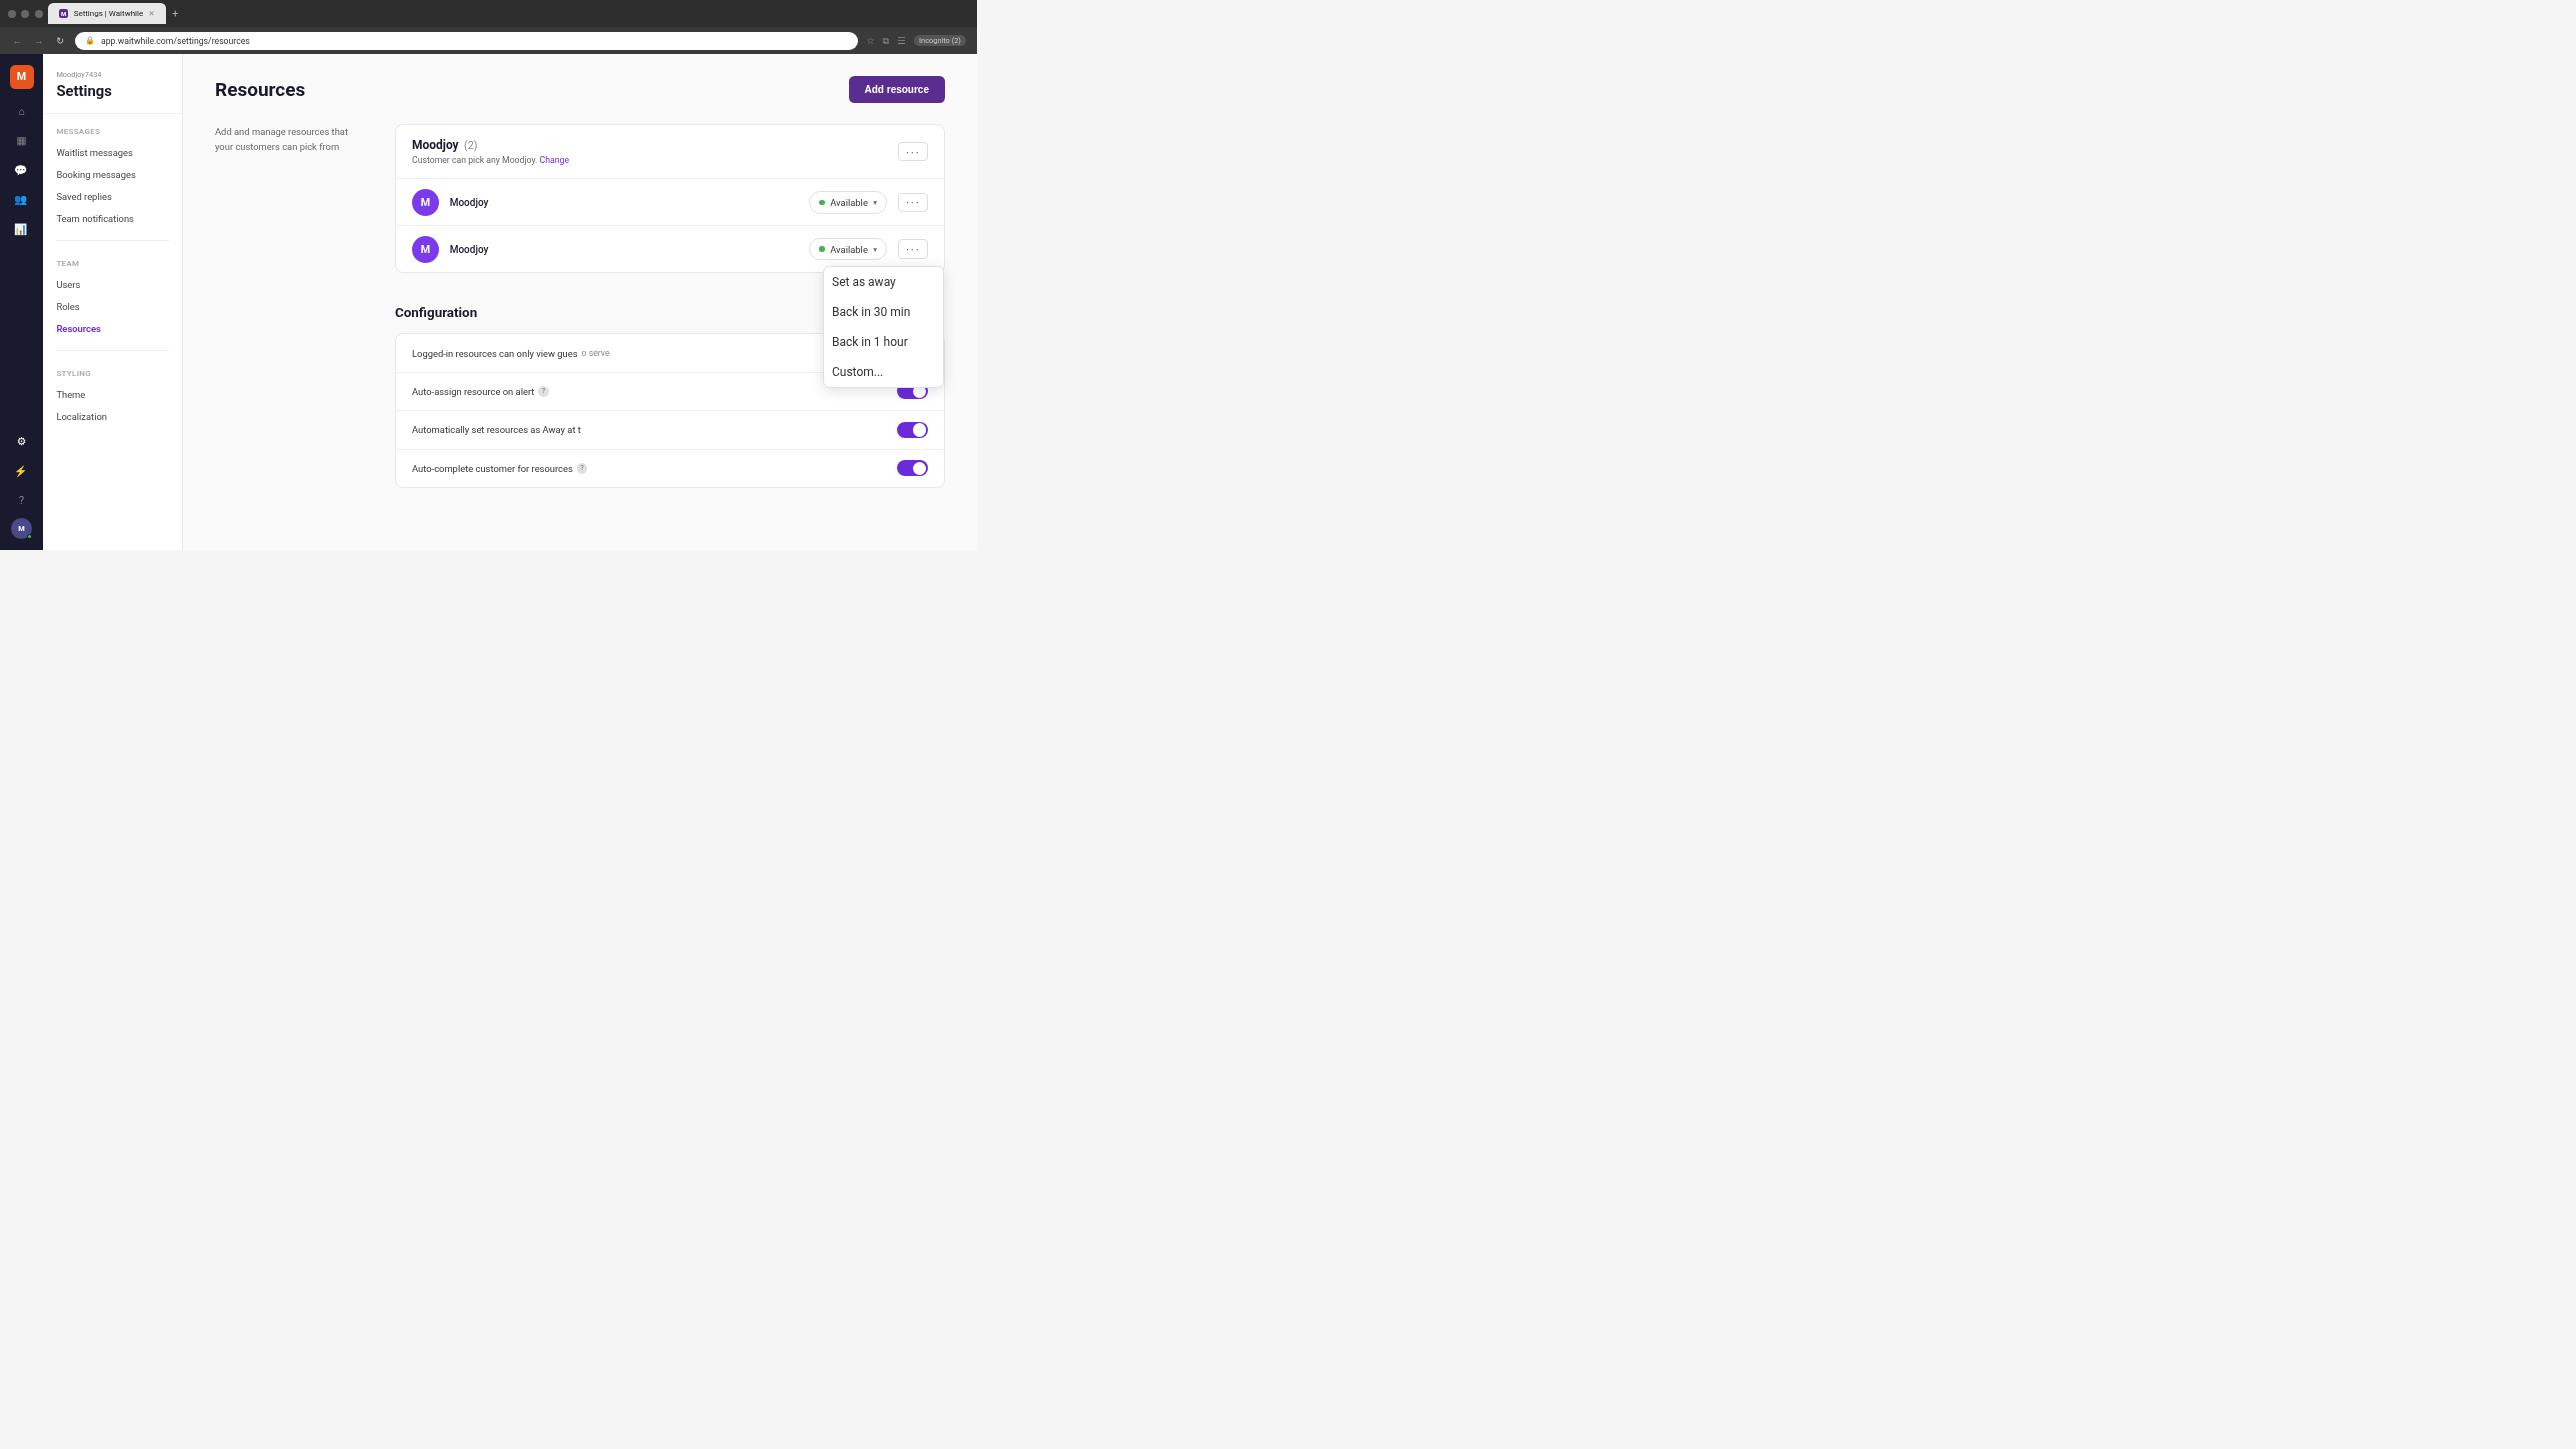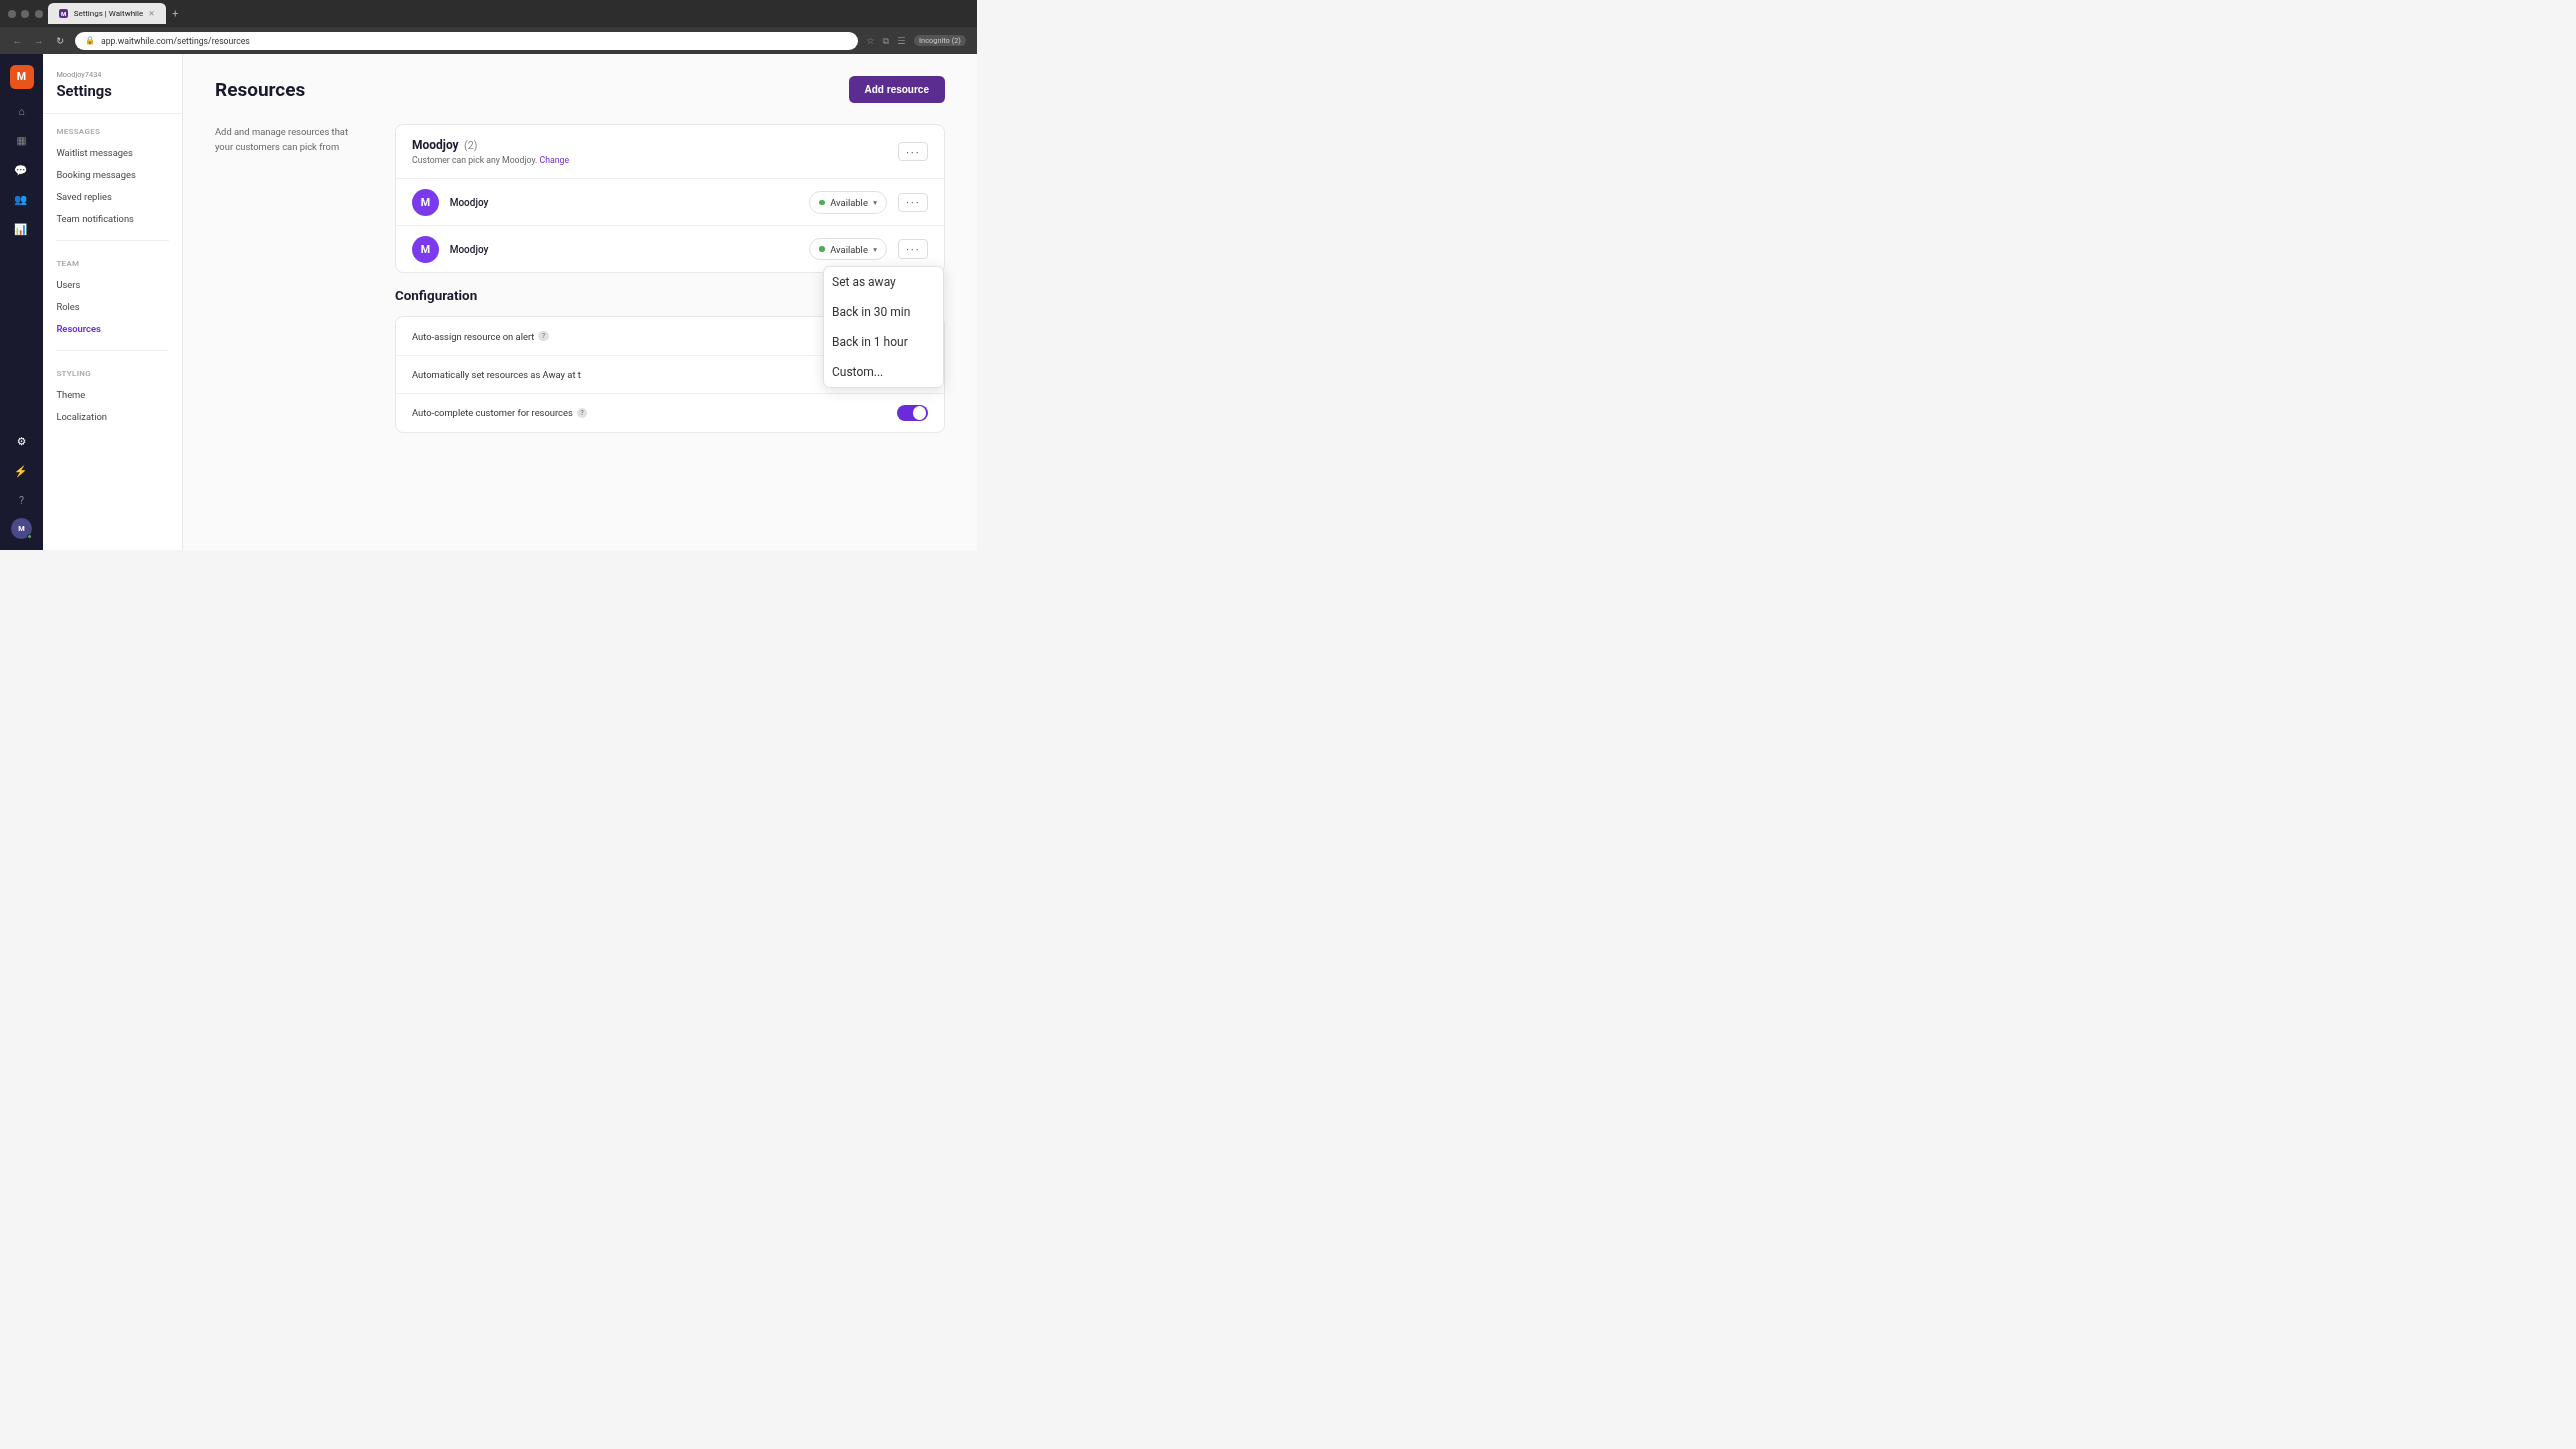--- a/index.html
+++ b/index.html
@@ -370,21 +370,21 @@
     }
     .dropdown-item {
       padding: 8px 8px;
       font-size: 12px;
       color: #333;
       cursor: pointer;
     }
 
     
     .config-section {
-      margin-top: 15px;
+      margin-top: 32px;
     }
     .config-title {
       font-size: 13.4px;
       font-weight: 700;
       color: #1a1a2e;
       margin-bottom: 13.4px;
     }
     .config-card {
       background: white;
       border: 0.7px solid #e8e8e8;
@@ -574,20 +574,27 @@
               <div class="dropdown-item">Back in 1 hour</div>
               <div class="dropdown-item">Custom...</div>
             </div>
           </div>
         </div>
 
         <div class="config-section">
           <h2 class="config-title">Configuration</h2>
           <div class="config-card">
 
+            <div class="config-row">
+              <div class="config-label">
+                <span>Logged-in resources can only view gues</span>
+                <span style="color:#888; font-size:8.7px;">o serve</span>
+              </div>
+              <div class="toggle"></div>
+            </div>
 
             <div class="config-row">
               <div class="config-label">
                 <span>Auto-assign resource on alert</span>
                 <span class="help-icon">?</span>
               </div>
               <div class="toggle"></div>
             </div>
 
             <div class="config-row">

